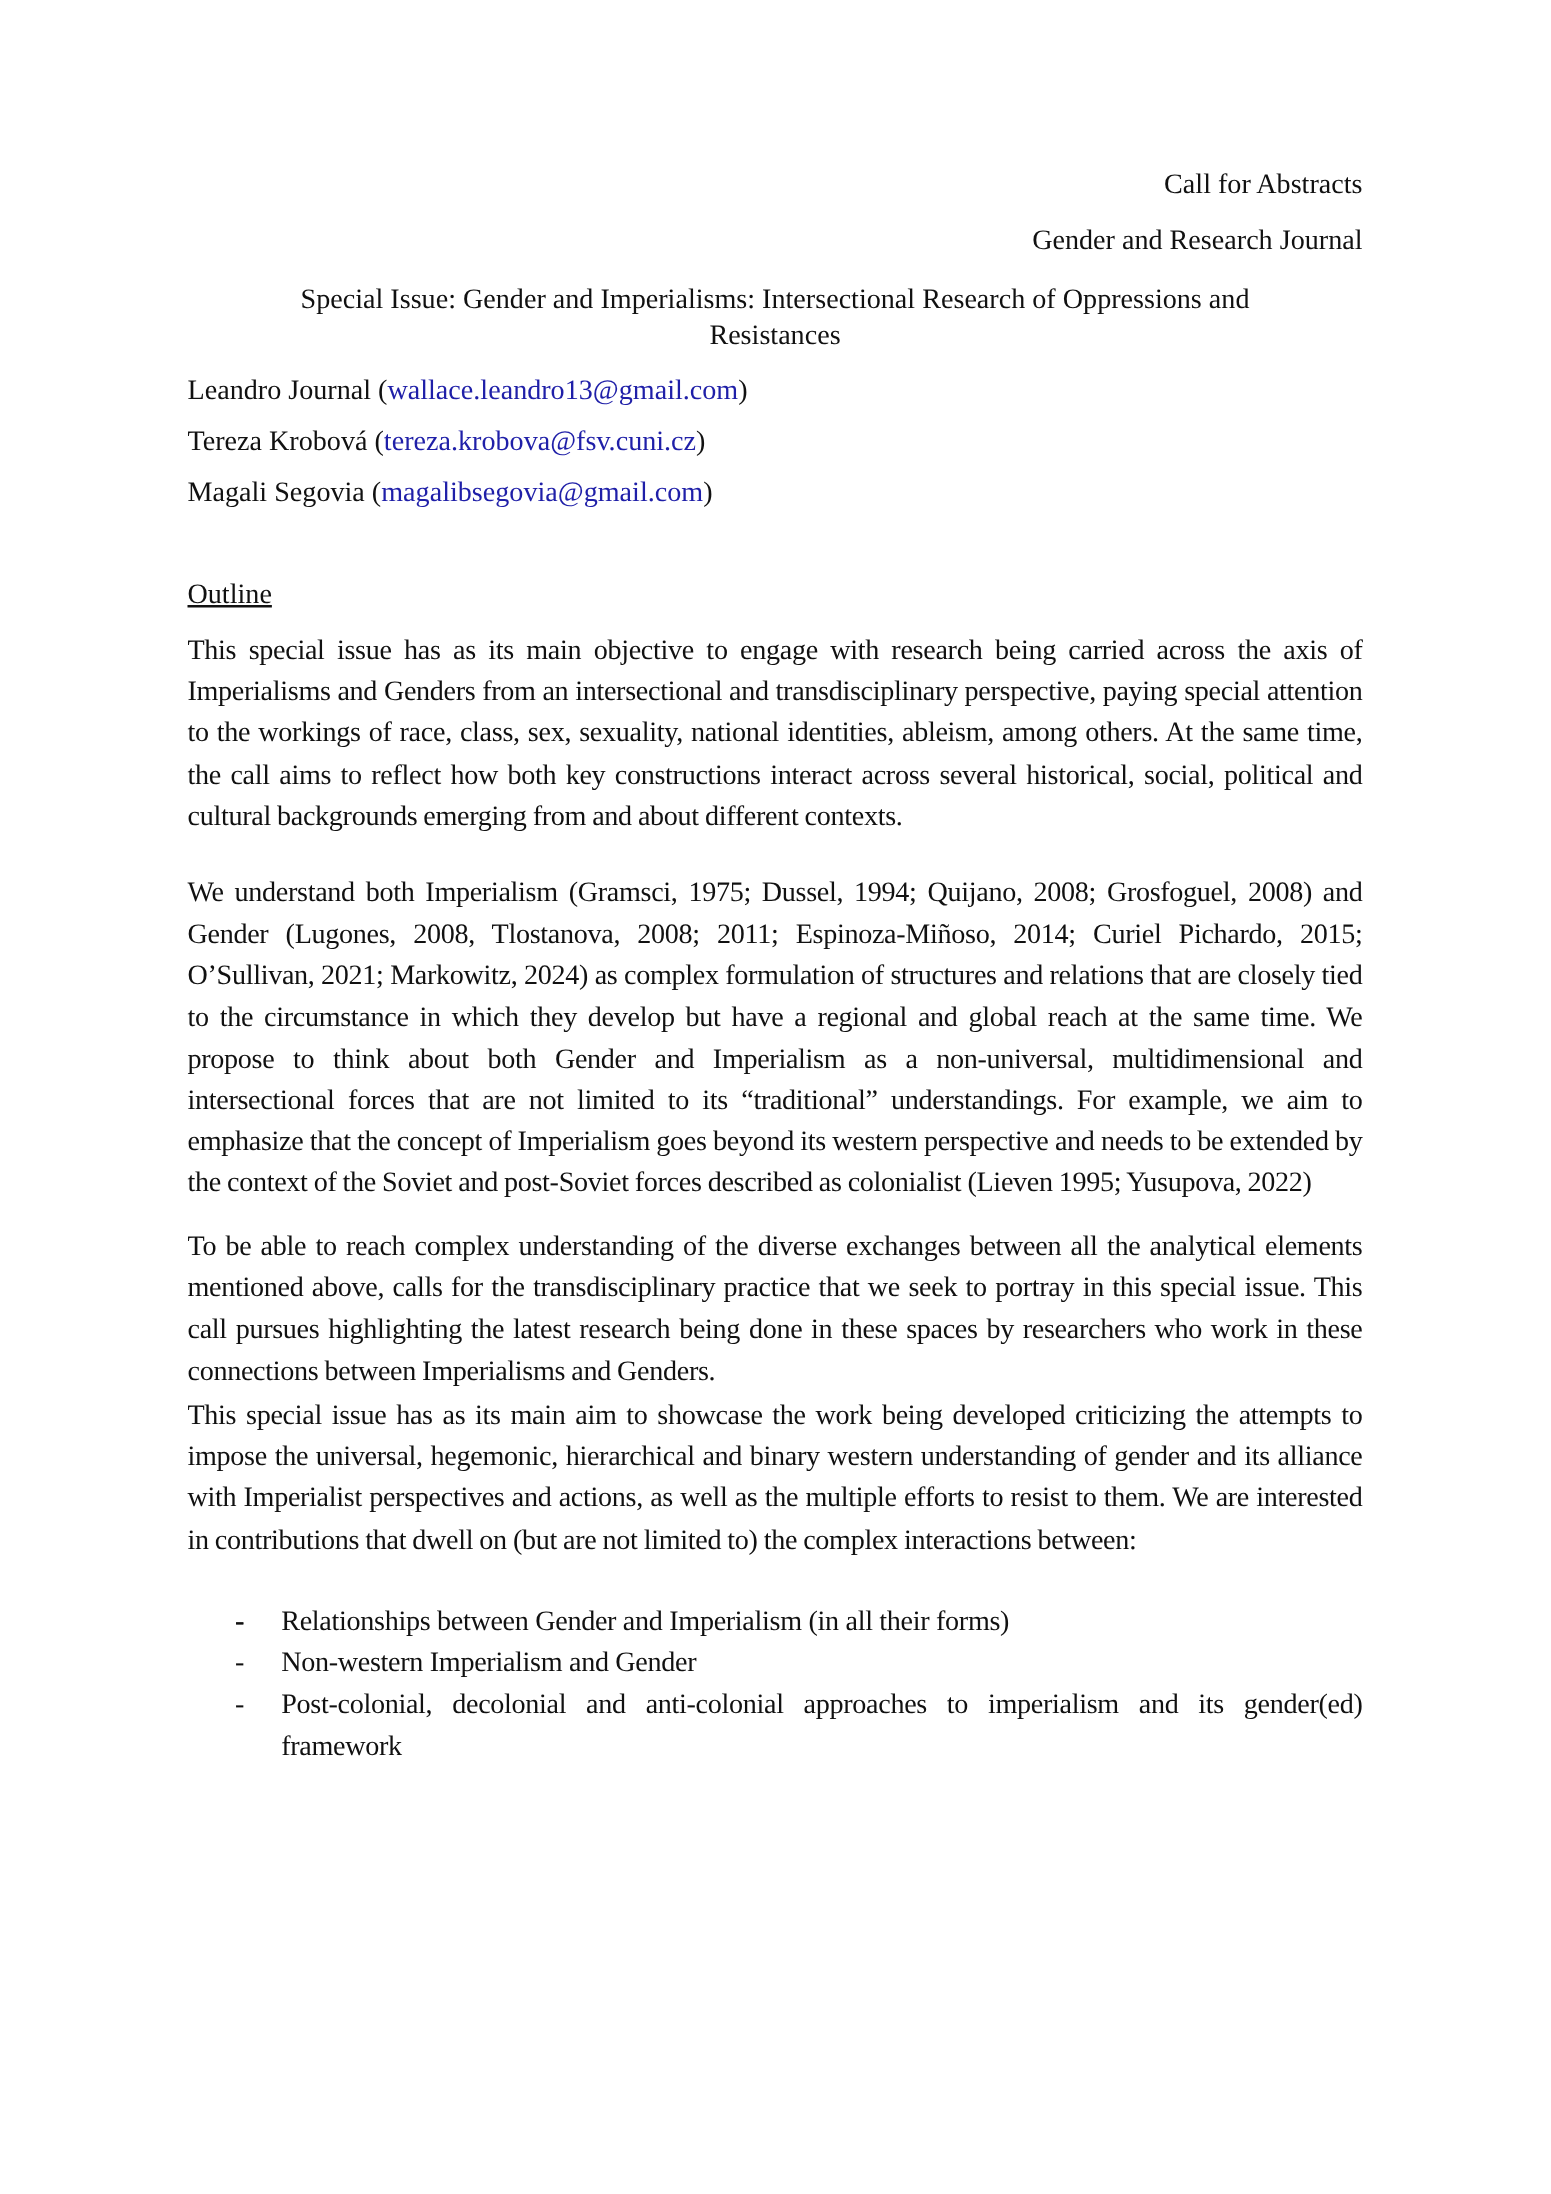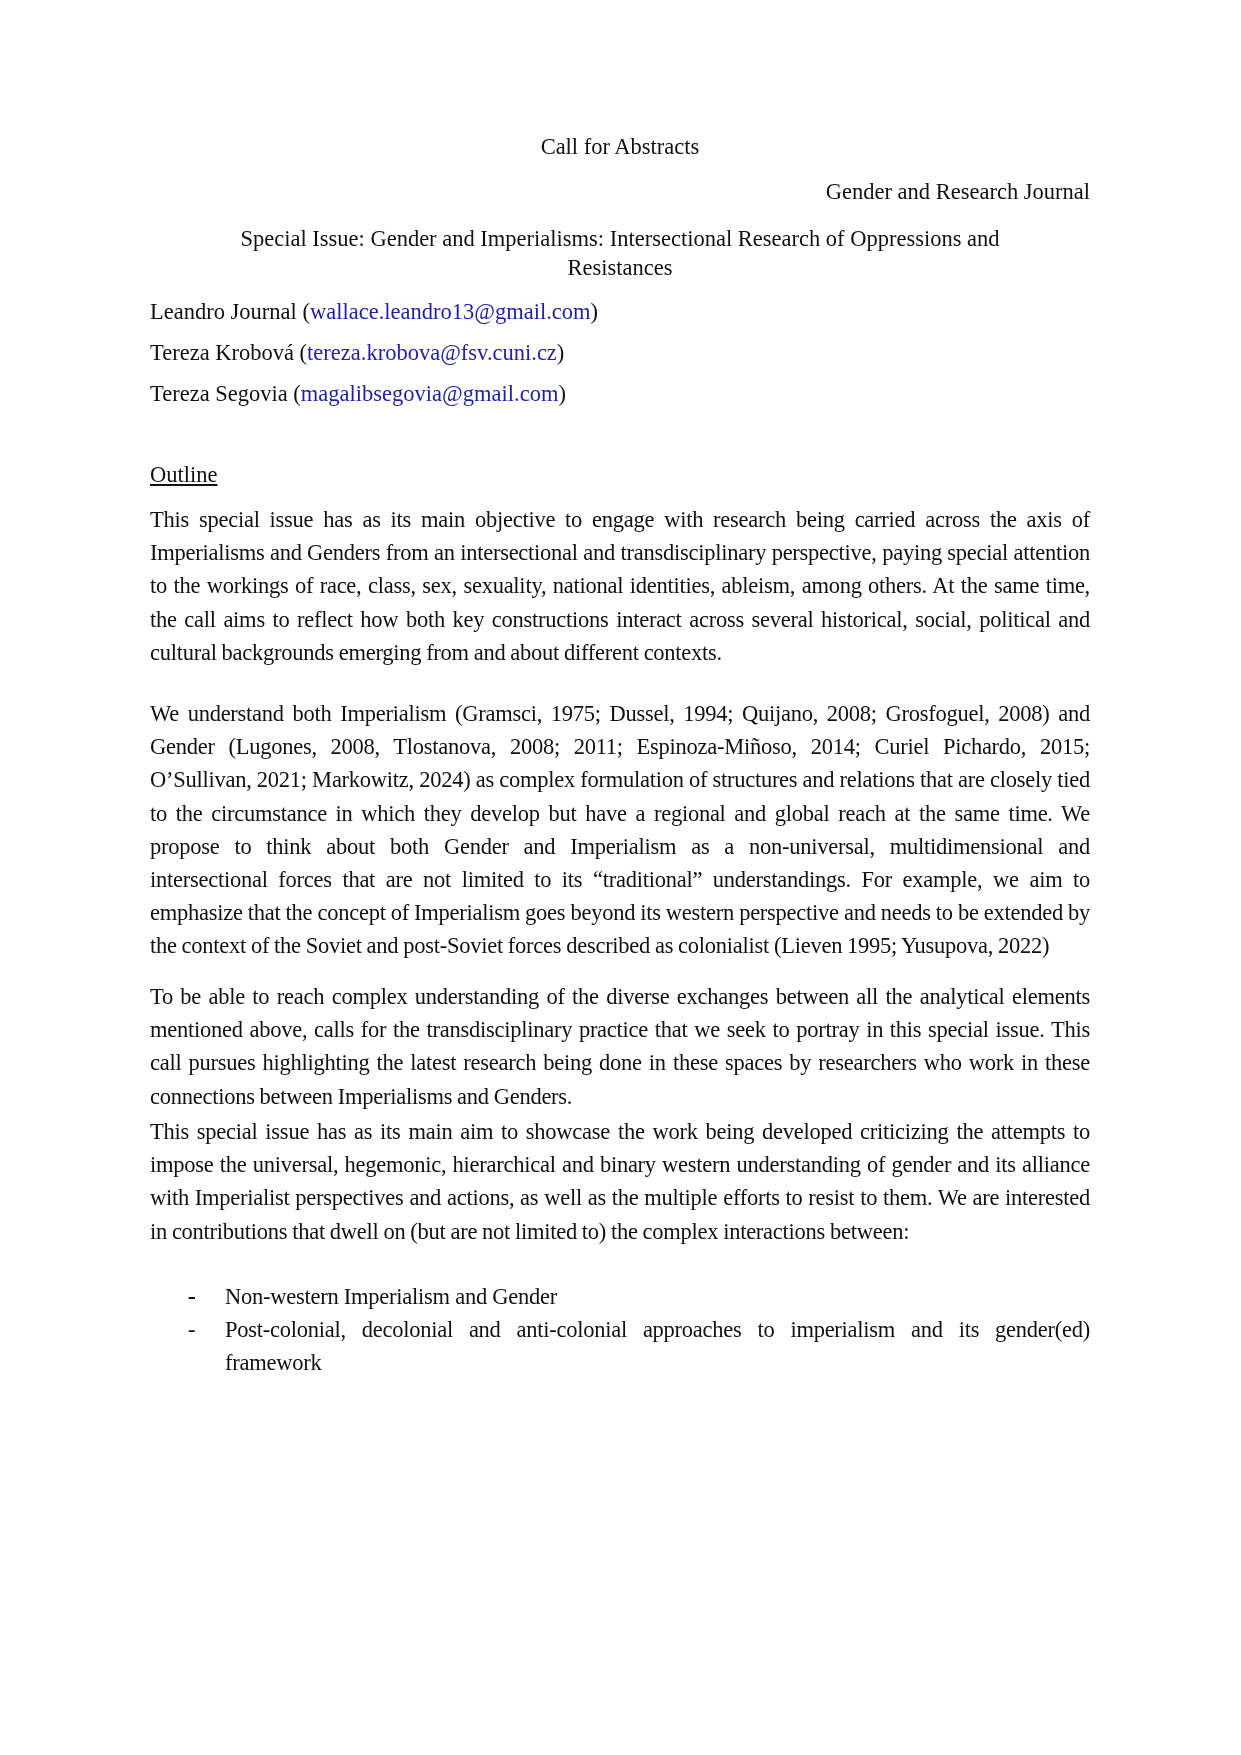--- a/index.html
+++ b/index.html
@@ -76,42 +76,42 @@
       position: absolute;
       left: 38px;
       top: 0;
     }
   </style>
 </head>
 <body>
 
 <div class="page">
 
-  <div class="center-line" style="top:130px;">Call for Abstracts</div>
+  <div class="center-line" style="top:130px;text-align:right;">Call for Abstracts</div>
   <div class="center-line" style="top:175px;text-align:right;">Gender and Research Journal</div>
   <div class="center-line" style="top:222px;">Special Issue: Gender and Imperialisms: Intersectional Research of Oppressions and</div>
   <div class="center-line" style="top:251px;">Resistances</div>
 
   <div class="author-line" style="top:295px;">
     <span>Leandro Journal</span><span> (</span><a>wallace.leandro13@gmail.com</a><span>)</span>
   </div>
   <div class="author-line" style="top:336px;">
     <span>Tereza Krobová</span><span> (</span><a>tereza.krobova@fsv.cuni.cz</a><span>)</span>
   </div>
   <div class="author-line" style="top:377px;">
-    <span>Tereza Segovia</span><span> (</span><a>magalibsegovia@gmail.com</a><span>)</span>
+    <span>Magali Segovia</span><span> (</span><a>magalibsegovia@gmail.com</a><span>)</span>
   </div>
 
   <div class="heading" style="top:458px;">Outline</div>
 
   <p class="para" style="top:503px; margin:0;">This special issue has as its main objective to engage with research being carried across the axis of Imperialisms and Genders from an intersectional and transdisciplinary perspective, paying special attention to the workings of race, class, sex, sexuality, national identities, ableism, among others. At the same time, the call aims to reflect how both key constructions interact across several historical, social, political and cultural backgrounds emerging from and about different contexts.</p>
   <p class="para" style="top:697px; margin:0;">We understand both Imperialism (Gramsci, 1975; Dussel, 1994; Quijano, 2008; Grosfoguel, 2008) and Gender (Lugones, 2008, Tlostanova, 2008; 2011; Espinoza-Miñoso, 2014; Curiel Pichardo, 2015; O’Sullivan, 2021; Markowitz, 2024) as complex formulation of structures and relations that are closely tied to the circumstance in which they develop but have a regional and global reach at the same time. We propose to think about both Gender and Imperialism as a non-universal, multidimensional and intersectional forces that are not limited to its “traditional” understandings. For example, we aim to emphasize that the concept of Imperialism goes beyond its western perspective and needs to be extended by the context of the Soviet and post-Soviet forces described as colonialist (Lieven 1995; Yusupova, 2022)</p>
   <p class="para" style="top:980px; margin:0;">To be able to reach complex understanding of the diverse exchanges between all the analytical elements mentioned above, calls for the transdisciplinary practice that we seek to portray in this special issue. This call pursues highlighting the latest research being done in these spaces by researchers who work in these connections between Imperialisms and Genders.</p>
   <p class="para" style="top:1115px; margin:0;">This special issue has as its main aim to showcase the work being developed criticizing the attempts to impose the universal, hegemonic, hierarchical and binary western understanding of gender and its alliance with Imperialist perspectives and actions, as well as the multiple efforts to resist to them. We are interested in contributions that dwell on (but are not limited to) the complex interactions between:</p>
 
   <ul class="bullets" style="top:1280px;">
     <li><span class="dash">-</span></li>
-    <li><span class="dash">-</span></li>
+    <li><span class="dash">-</span><span>Relationships between Gender and Imperialism (in all their forms)</span></li>
     <li><span class="dash">-</span><span>Non-western Imperialism and Gender</span></li>
     <li><span class="dash">-</span><span>Post-colonial, decolonial and anti-colonial approaches to imperialism and its gender(ed) framework</span></li>
   </ul>
 
 </div>
 
 </body></html>

